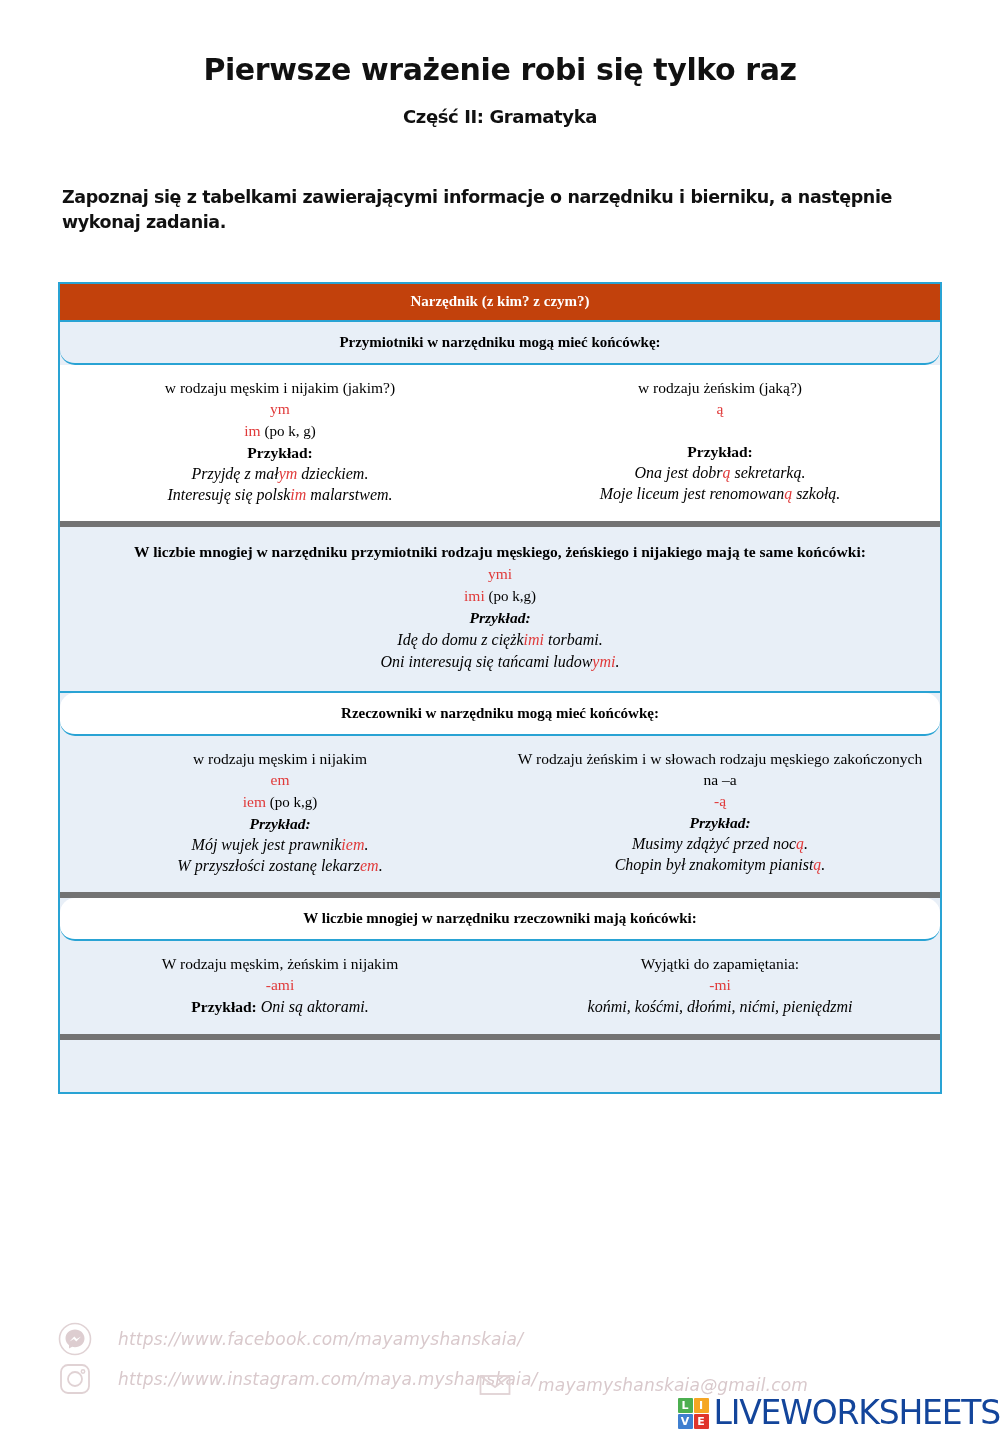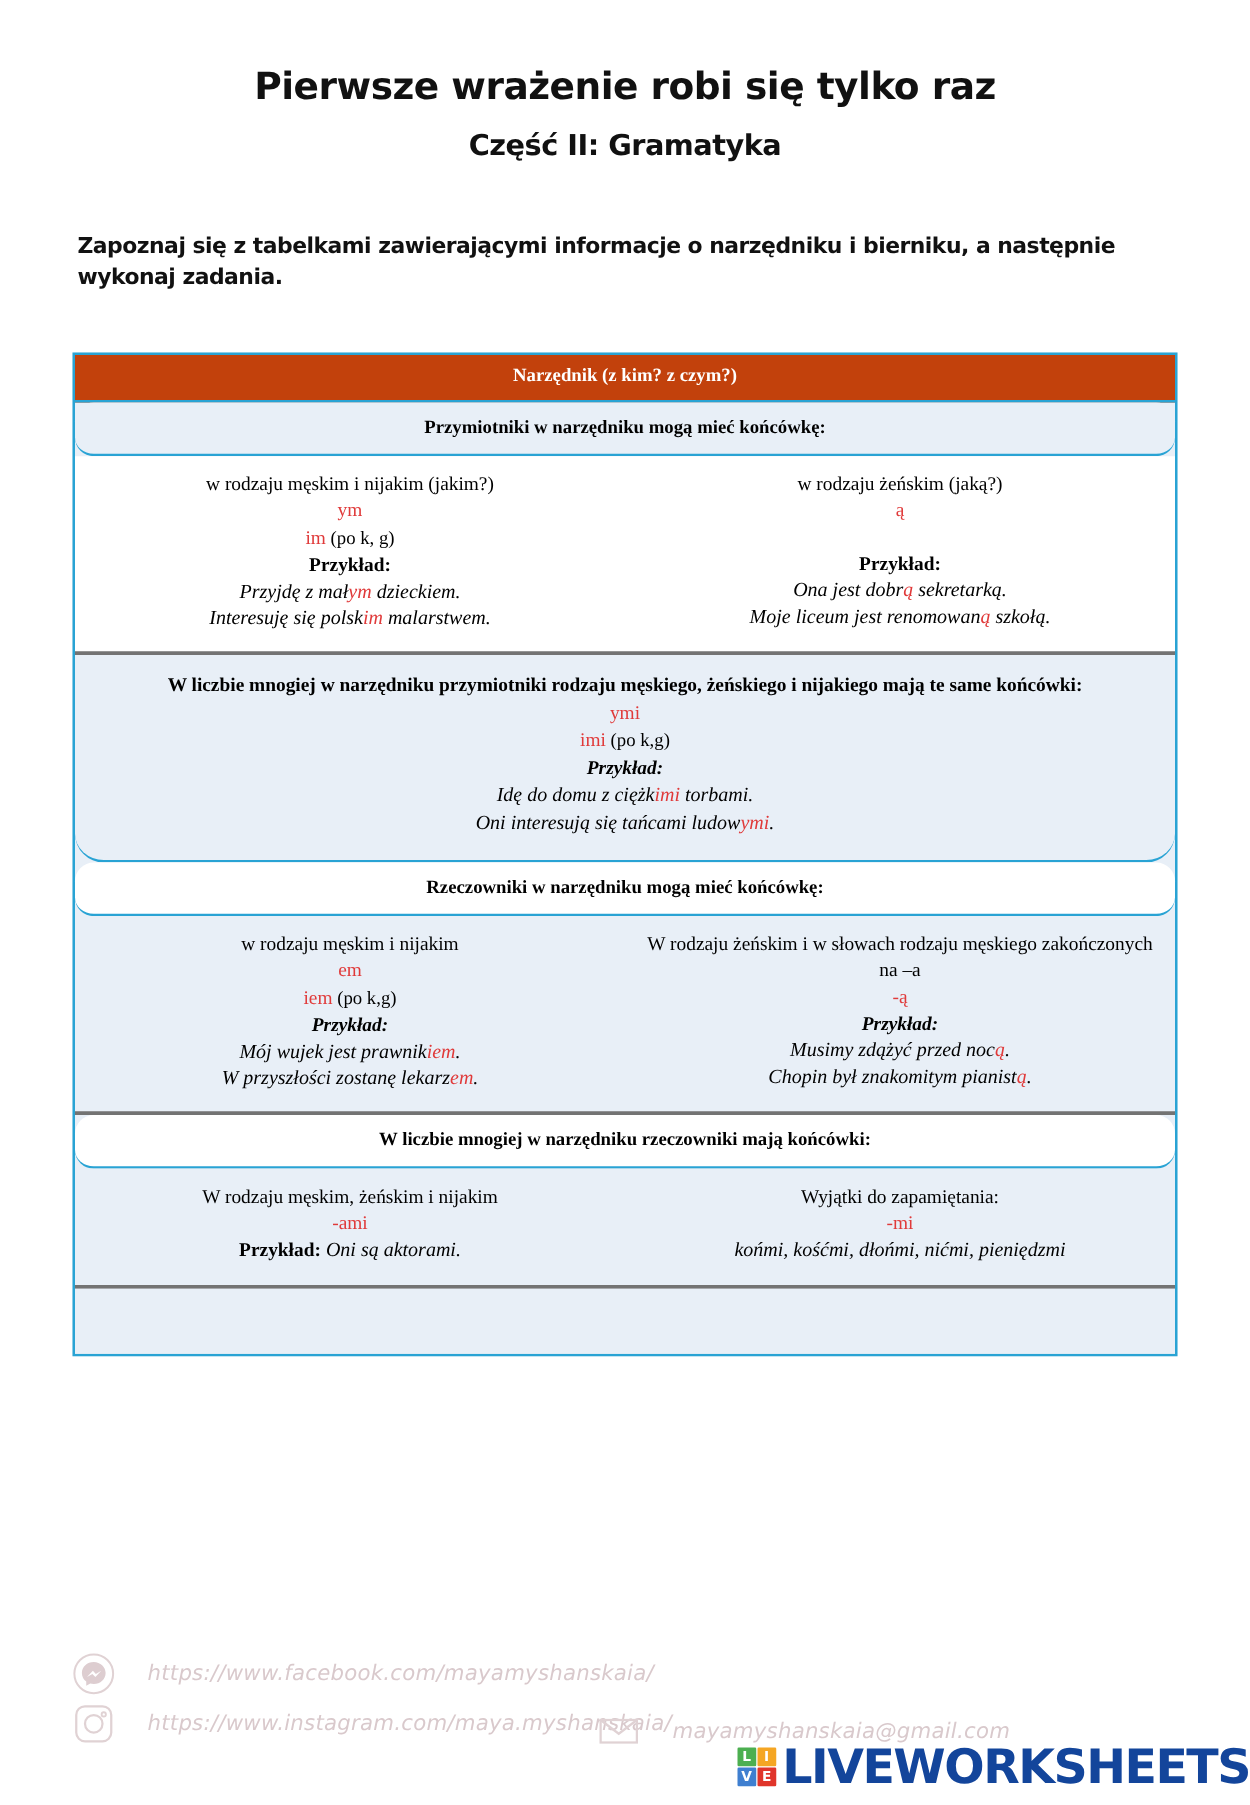--- a/index.html
+++ b/index.html
@@ -34,21 +34,21 @@
     text-align: center;
     font-size: 30px;
     line-height: 36px;
   }
   .page-subtitle {
     position: absolute;
     top: 103px;
     left: 0;
     width: 1000px;
     text-align: center;
-    font-size: 23px;
+    font-size: 18px;
     line-height: 28px;
   }
   .instructions {
     position: absolute;
     top: 185px;
     left: 62px;
     width: 840px;
     font-size: 17.5px;
     line-height: 25px;
     text-align: left;
@@ -81,41 +81,40 @@
     font-size: 15px;
     padding: 9px 10px 10px;
     line-height: 22px;
     border-radius: 15px;
   }
   .row-band.white {
     background: #ffffff;
   }
   .two-col {
     display: flex;
-    border-bottom: 3px solid #737373;
+    border-bottom: 6px solid #737373;
   }
   .two-col.white-bg { background: #ffffff; }
   .two-col.blue-bg  { background: #e8eff7; }
   .two-col > .cell {
     flex: 1 1 50%;
     box-sizing: border-box;
     padding: 12px 14px 16px;
     text-align: center;
     font-size: 15px;
     line-height: 21px;
   }
   .cell + .cell { }
   .block-wide {
     background: #e8eff7;
     border-bottom: 2px solid #29a3d4;
     padding: 14px 40px 18px;
     text-align: center;
     font-size: 15px;
     line-height: 22px;
-    border-radius: 23px;
   }
   .tbl-foot {
     background: #e8eff7;
     height: 52px;
   }
 
   .lead {
     font-weight: normal;
     font-size: 15.5px;
   }
@@ -199,22 +198,22 @@
     font-size: 11px;
     line-height: 1;
     border-radius: 1px;
   }
   .lws-l { background: #4caf50; }
   .lws-i { background: #f5a623; }
   .lws-v { background: #3f7fd0; }
   .lws-e { background: #e0352b; }
   .lws-word {
     font-family: "DejaVu Sans", "Liberation Sans", sans-serif;
-    font-weight: bold;
-    font-size: 38px;
+    font-weight: normal;
+    font-size: 33px;
     letter-spacing: -1.2px;
     color: #13459b;
     line-height: 34px;
   }
 </style>
 </head>
 <body>
 
 <div class="page-title">Pierwsze wrażenie robi się tylko raz</div>
 <div class="page-subtitle">Część II: Gramatyka</div>

